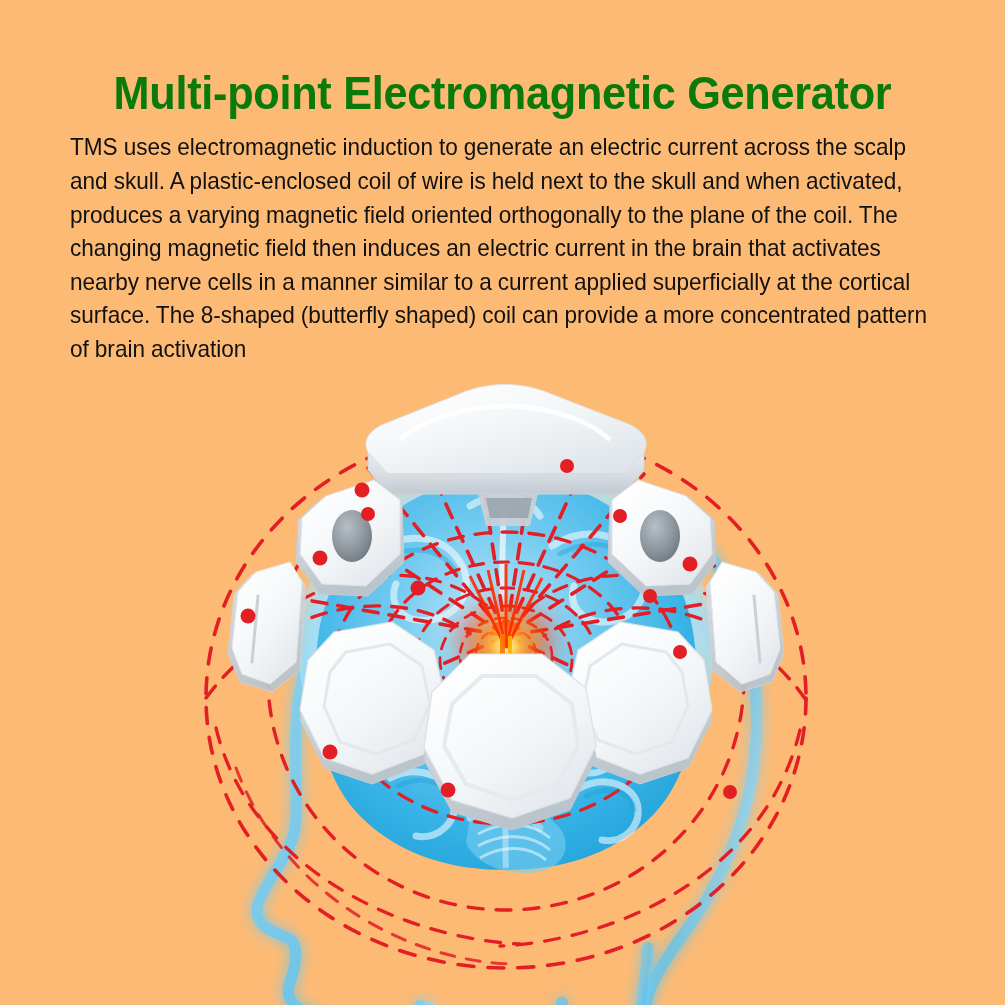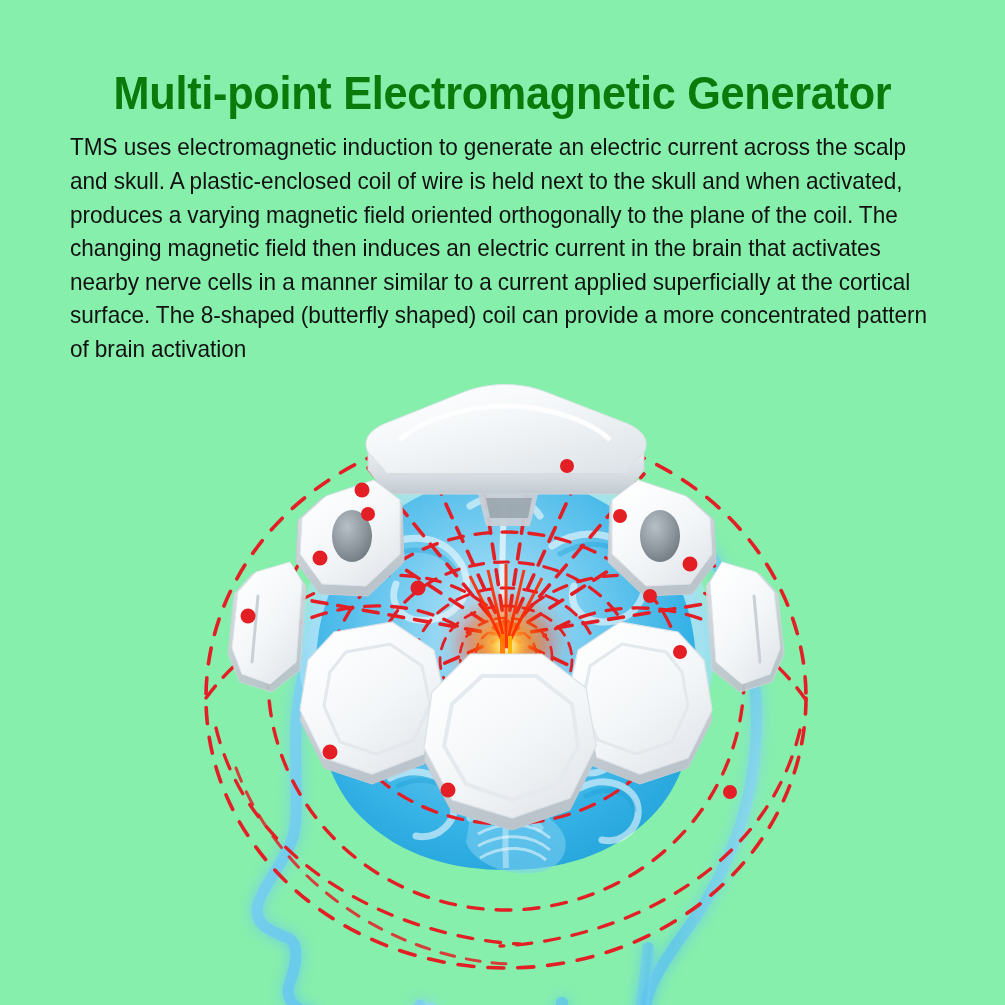--- a/index.html
+++ b/index.html
@@ -12,21 +12,21 @@
     width: 1005px;
     height: 1005px;
     overflow: hidden;
     font-family: "Liberation Sans", "DejaVu Sans", sans-serif;
     position: relative;
   }
   #page {
     position: relative;
     width: 1005px;
     height: 1005px;
-    background: #86efac;
+    background: #fdba74;
   }
 
   
   #page-title {
     position: absolute;
     left: 0;
     top: 36px;
     width: 1005px;
     text-align: center;
     color: #0a7a0a;

